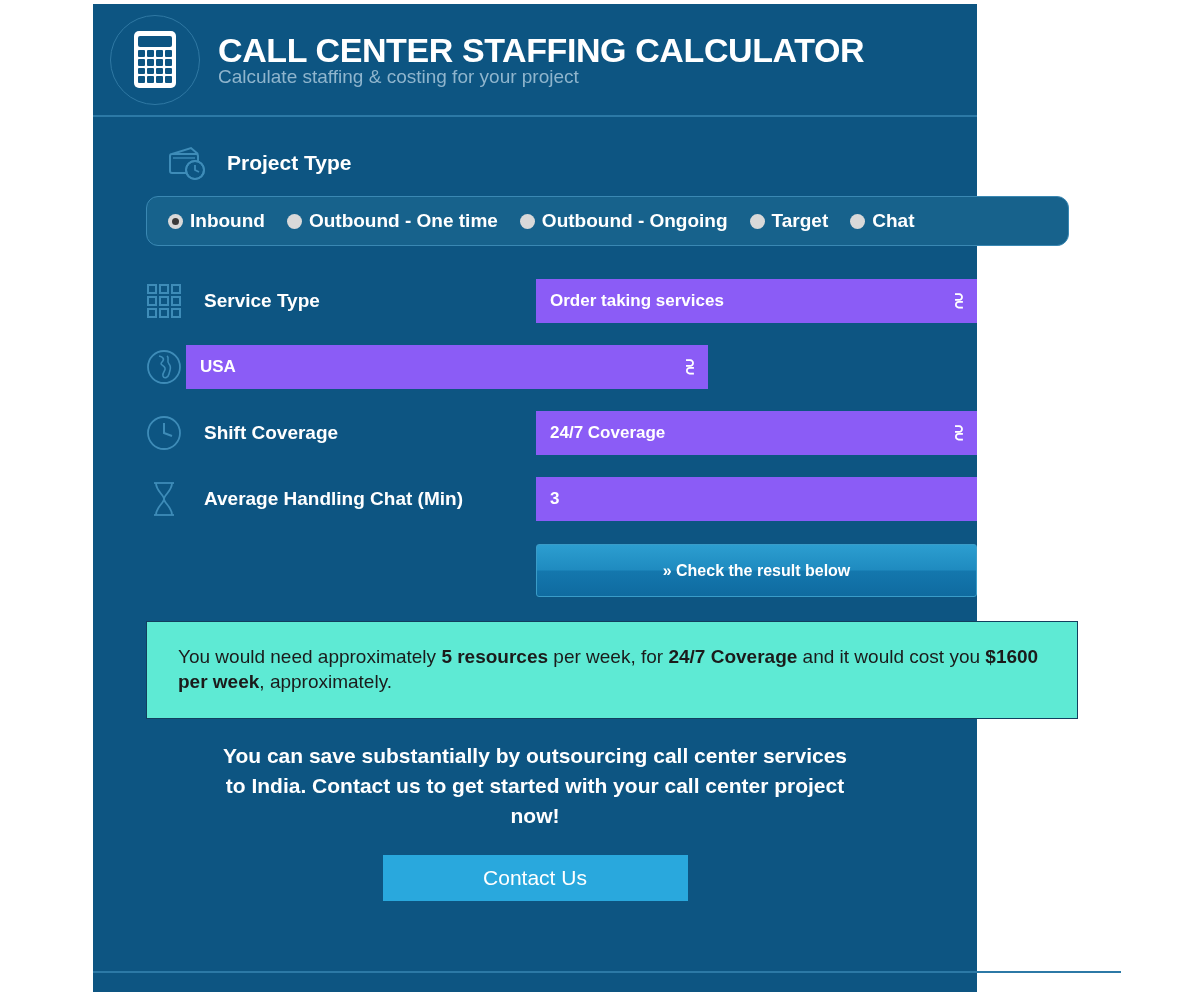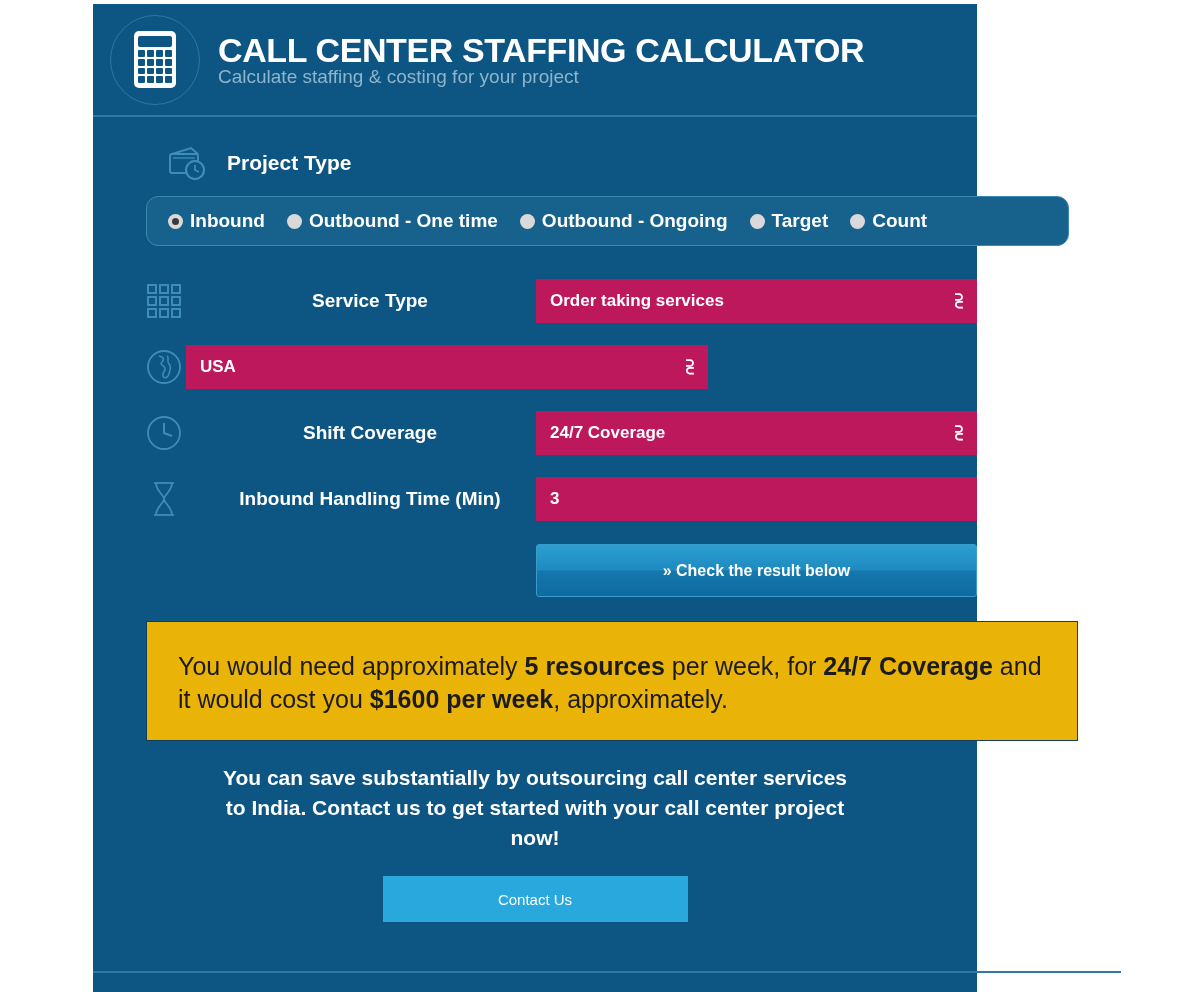--- a/index.html
+++ b/index.html
@@ -182,27 +182,26 @@
     justify-content: center;
   }
   .row-label {
     color: #ffffff;
     font-size: 19px;
     font-weight: 600;
     margin-left: 18px;
     width: 332px;
     flex: 0 0 auto;
     white-space: nowrap;
-    text-align: center;
   }
 
   .field {
     width: 522px;
     height: 44px;
-    background: #be185d;
+    background: #8b5cf6;
     box-sizing: border-box;
     display: flex;
     align-items: center;
     padding: 0 14px;
     color: #ffffff;
     font-size: 17px;
     font-weight: 600;
     position: relative;
     border: none;
   }
@@ -239,26 +238,26 @@
     align-items: center;
     justify-content: center;
     box-sizing: border-box;
     cursor: pointer;
   }
 
   
   .result-box {
     margin: 24px 0 0 53px;
     width: 932px;
-    background: #eab308;
+    background: #5eead4;
     border: 1px solid #123f5f;
     box-sizing: border-box;
-    padding: 28px 28px 24px 31px;
+    padding: 22px 28px 24px 31px;
     color: #1b1b1b;
-    font-size: 25px;
+    font-size: 19px;
     line-height: 1.32;
   }
   .result-box b { font-weight: bold; }
 
   
   .footer {
     margin-top: 22px;
     text-align: center;
   }
   .footer-text {
@@ -268,21 +267,21 @@
     line-height: 1.42;
     width: 640px;
     margin: 12px auto;
   }
   .contact-btn {
     margin: 24px auto 0 auto;
     width: 305px;
     height: 46px;
     background: #29a8dd;
     color: #ffffff;
-    font-size: 15px;
+    font-size: 21px;
     display: flex;
     align-items: center;
     justify-content: center;
     cursor: pointer;
     border: none;
   }
 
   .bottom-divider {
     position: absolute;
     left: 0;
@@ -358,21 +357,21 @@
         <label class="radio-item">
           <span class="radio-dot"></span>
           <span class="radio-text">Outbound - Ongoing</span>
         </label>
         <label class="radio-item">
           <span class="radio-dot"></span>
           <span class="radio-text">Target</span>
         </label>
         <label class="radio-item">
           <span class="radio-dot"></span>
-          <span class="radio-text">Count</span>
+          <span class="radio-text">Chat</span>
         </label>
       </div>
 
       <div class="rows">
 
         <div class="row">
           <div class="row-icon">
             <svg class="ico" width="36" height="36" viewBox="0 0 36 36" fill="none" stroke="#3e8cb8" stroke-width="2">
               <rect x="2" y="2" width="8" height="8"></rect>
               <rect x="14" y="2" width="8" height="8"></rect>
@@ -422,21 +421,21 @@
 
         <div class="row">
           <div class="row-icon">
             <svg class="ico" width="30" height="38" viewBox="0 0 30 38" fill="none" stroke="#3e8cb8" stroke-width="1.8">
               <path d="M5 3 L25 3"></path>
               <path d="M5 35 L25 35"></path>
               <path d="M7 3 C7 11 15 15 15 19 C15 23 7 27 7 35"></path>
               <path d="M23 3 C23 11 15 15 15 19 C15 23 23 27 23 35"></path>
             </svg>
           </div>
-          <div class="row-label">Inbound Handling Time (Min)</div>
+          <div class="row-label">Average Handling Chat (Min)</div>
           <div class="field input">
             <span>3</span>
           </div>
         </div>
 
       </div>
 
       <div class="btn-row">
         <div class="btn-spacer"></div>
         <div class="check-btn">» Check the result below</div>

